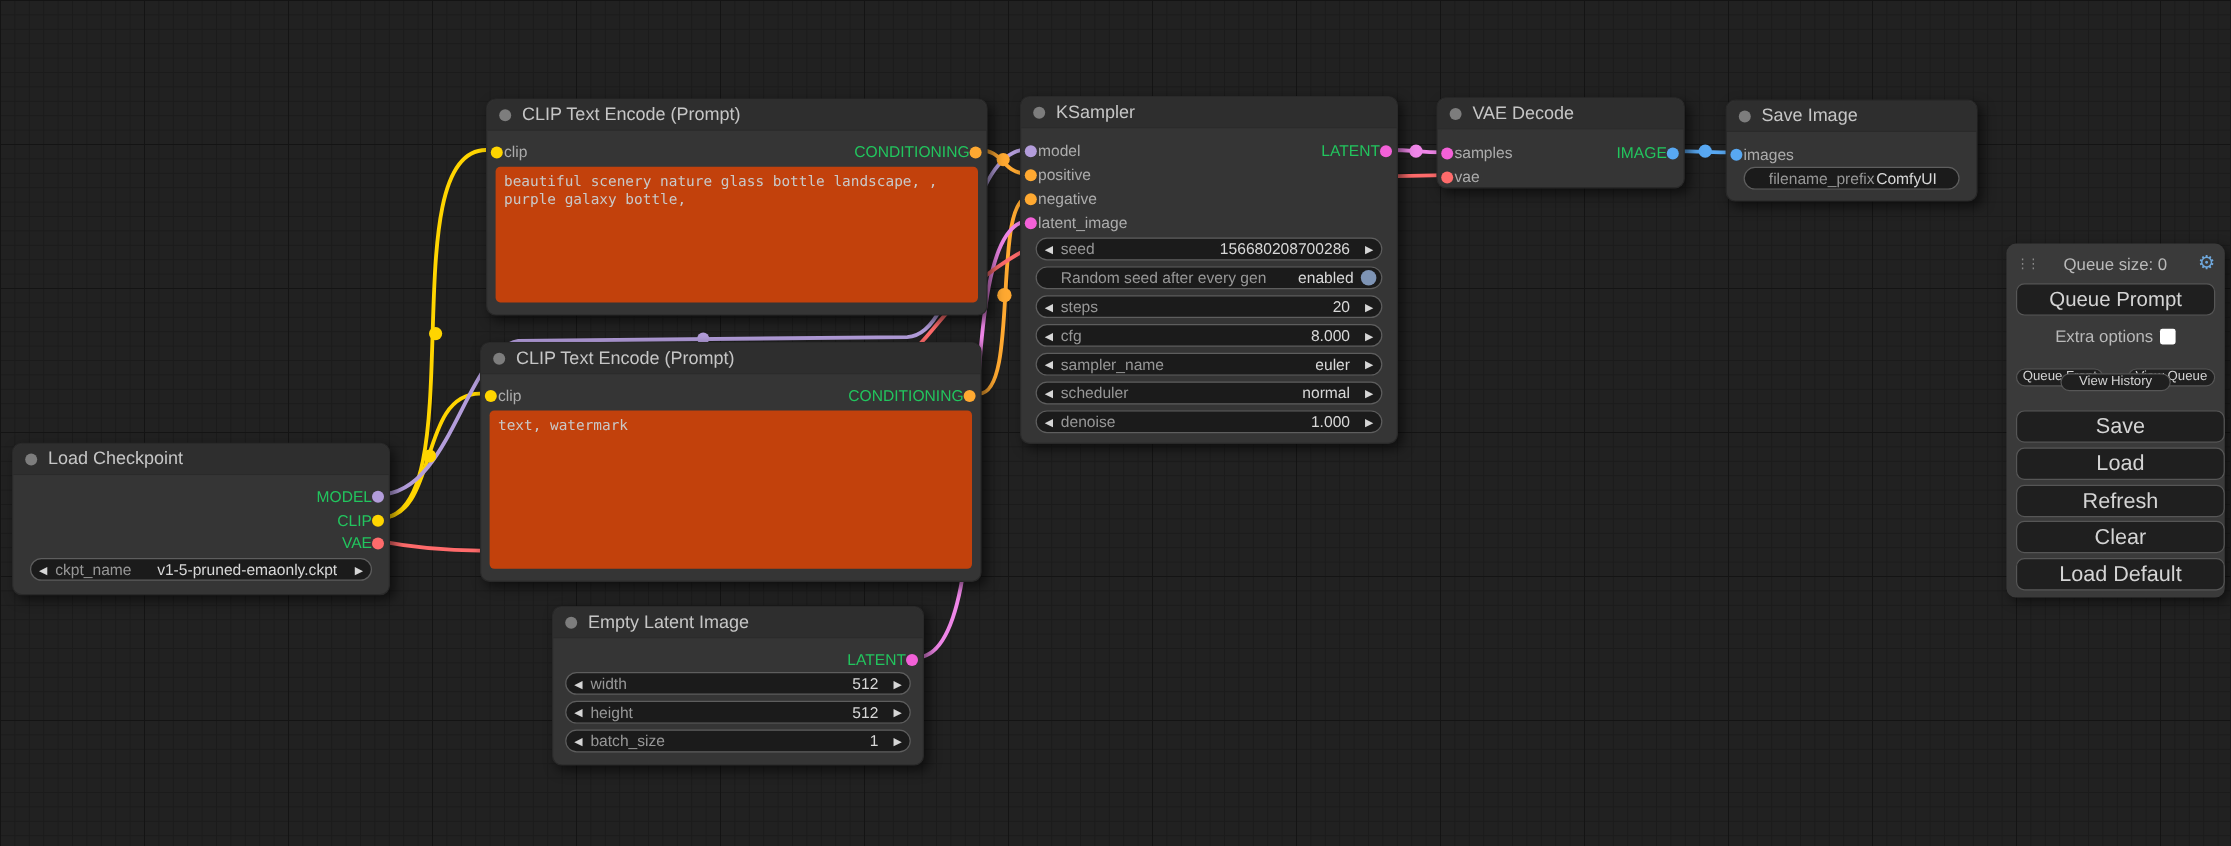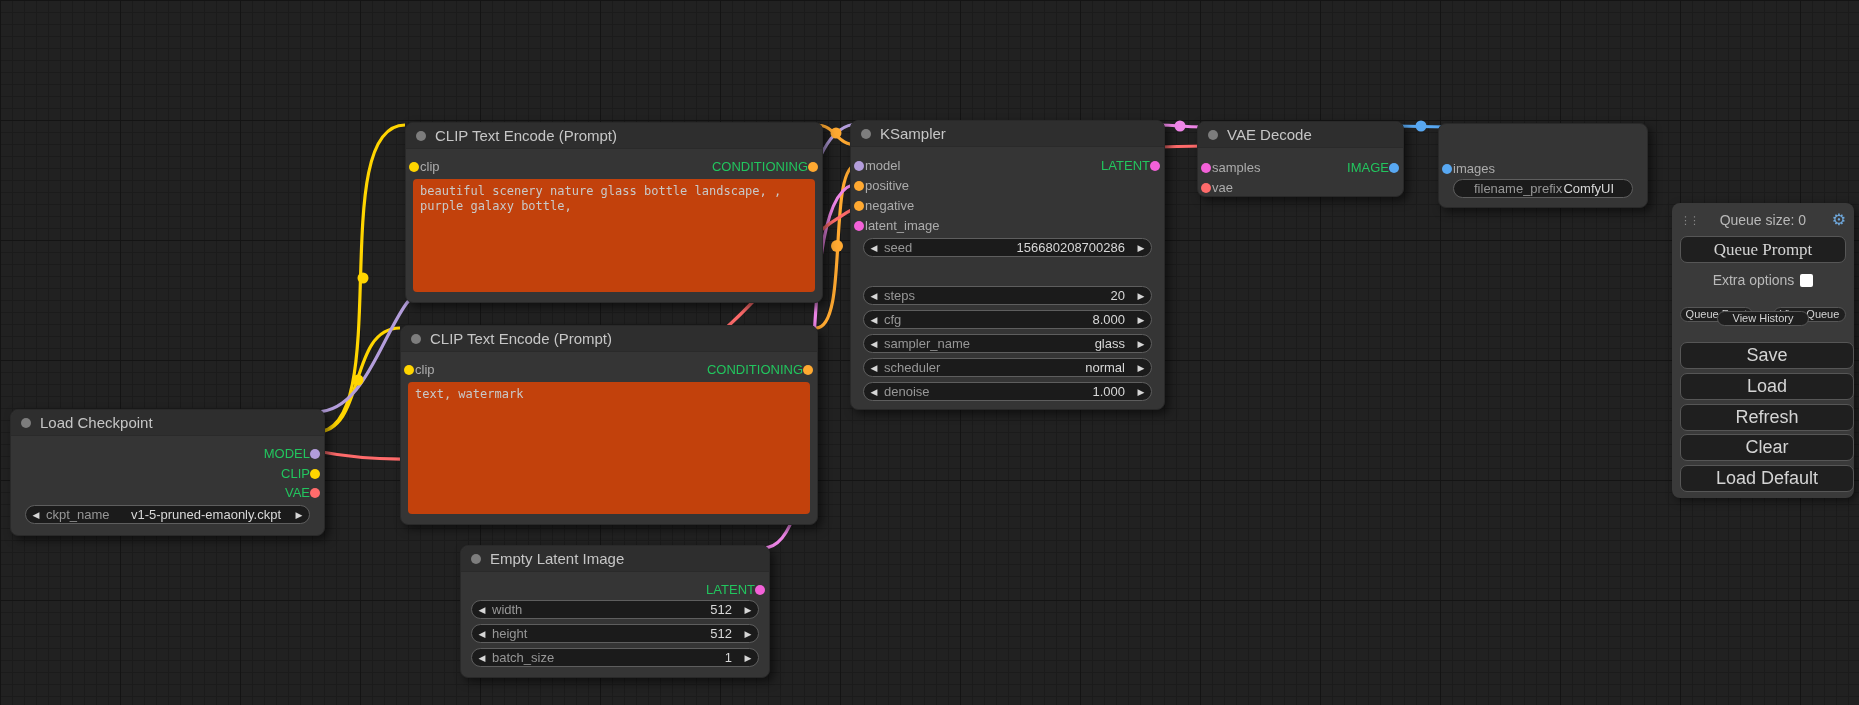--- a/index.html
+++ b/index.html
@@ -17,21 +17,20 @@
     background-size: 120px 120px, 120px 120px, 12px 12px, 12px 12px;
   }
 
   svg.wires { position:absolute; left:0; top:0; z-index:1; }
   svg.wires path { fill:none; stroke-width:3.2px; }
 
   .node {
     position:absolute; z-index:2;
     background:#353535; border:1px solid #292929; border-radius:8px;
     box-shadow: 4px 4px 10px rgba(0,0,0,.55);
-    margin-top: 40px;
   }
   .node-title {
     height:26px; background:#2e2e2e; border-radius:8px 8px 0 0;
     display:flex; align-items:center; padding:0 10px; gap:9px;
     border-bottom:1px solid #2a2a2a;
   }
   .collapse-dot { width:10px; height:10px; border-radius:50%; flex:0 0 auto; }
   .title-text { color:#c6c6c6; font-size:15px; white-space:nowrap; }
 
   .slot-row { position:absolute; height:19px; display:flex; align-items:center; }
@@ -73,21 +72,21 @@
   .qp-header { display:flex; align-items:center; height:22px; }
   .drag-handle { color:#8a8a8a; font-size:11px; letter-spacing:-2px; line-height:10px; width:14px; }
   .queue-size { flex:1; text-align:center; color:#b9b9b9; font-size:14px; }
   .gear { font-size:16px; line-height:16px; cursor:pointer; }
   .qbtn {
     display:block; width:100%; background:#1f1f1f; border:1px solid #565656;
     border-radius:7px; color:#d4d4d4; text-align:center; cursor:pointer;
     font-family:"Liberation Sans", sans-serif;
   }
   .qbtn.big   { height:27px; font-size:18px; line-height:25px; position:absolute; left:8px; right:18px; width:174px; }
-  .qbtn.prompt{ height:27px; font-size:17px; line-height:25px; position:absolute; left:8px; width:166px; top:33px;font-family:Liberation Serif, serif; }
+  .qbtn.prompt{ height:27px; font-size:17px; line-height:25px; position:absolute; left:8px; width:166px; top:33px; }
   .extra-row { position:absolute; top:69px; left:0; width:100%; display:flex; justify-content:center; align-items:center; gap:6px; }
   .extra-label { color:#b9b9b9; font-size:14px; }
   .checkbox { width:13px; height:13px; border-radius:2px; cursor:pointer; }
   .small-row { position:absolute; top:104px; left:8px; width:166px; display:flex; gap:20px; }
   .qbtn.small { height:15px; font-size:11px; line-height:13px; border-radius:8px; flex:1; }
   .qbtn.small.center { position:absolute; top:108px; left:45px; width:92px; }
 </style>
 </head>
 <body>
 
@@ -234,36 +233,41 @@
       <span class="slot-label outlbl">LATENT</span>
       <span class="slot-dot" style="background: rgb(243, 97, 216);"></span>
     </div>
 
     <div class="pill" style="left:12px; right:12px; top:117px;">
       <span class="arrow">◀</span>
       <span class="w-label">seed</span>
       <span class="w-value">156680208700286</span>
       <span class="arrow">▶</span>
     </div>
+    <div class="pill no-arrows" style="left:12px; right:12px; top:141px;">
+      <span class="w-label">Random seed after every gen</span>
+      <span class="w-value">enabled</span>
+      <span class="toggle-dot" style="background: rgb(126, 148, 181);"></span>
+    </div>
     <div class="pill" style="left:12px; right:12px; top:165px;">
       <span class="arrow">◀</span>
       <span class="w-label">steps</span>
       <span class="w-value">20</span>
       <span class="arrow">▶</span>
     </div>
     <div class="pill" style="left:12px; right:12px; top:189px;">
       <span class="arrow">◀</span>
       <span class="w-label">cfg</span>
       <span class="w-value">8.000</span>
       <span class="arrow">▶</span>
     </div>
     <div class="pill" style="left:12px; right:12px; top:213px;">
       <span class="arrow">◀</span>
       <span class="w-label">sampler_name</span>
-      <span class="w-value">glass</span>
+      <span class="w-value">euler</span>
       <span class="arrow">▶</span>
     </div>
     <div class="pill" style="left:12px; right:12px; top:237px;">
       <span class="arrow">◀</span>
       <span class="w-label">scheduler</span>
       <span class="w-value">normal</span>
       <span class="arrow">▶</span>
     </div>
     <div class="pill" style="left:12px; right:12px; top:261px;">
       <span class="arrow">◀</span>
@@ -286,20 +290,24 @@
       <span class="slot-dot" style="background: rgb(255, 107, 107);"></span>
       <span class="slot-label">vae</span>
     </div>
     <div class="slot-row out" style="top:36px; left:100px; right:0; justify-content:flex-end;">
       <span class="slot-label outlbl">IMAGE</span>
       <span class="slot-dot" style="background: rgb(88, 168, 242);"></span>
     </div>
   </div>
 
   <div class="node" style="left:1438px; top:83px; width:210px; height:85px;">
+    <div class="node-title">
+      <span class="collapse-dot" style="background: rgb(125, 125, 125);"></span>
+      <span class="title-text">Save Image</span>
+    </div>
     <div class="slot-row in" style="top:35px;">
       <span class="slot-dot" style="background: rgb(88, 168, 242);"></span>
       <span class="slot-label">images</span>
     </div>
     <div class="pill no-arrows" style="left:14px; right:14px; top:55px;">
       <span class="w-label">filename_prefix</span>
       <span class="w-value" style="padding-right:18px;">ComfyUI</span>
     </div>
   </div>
 

